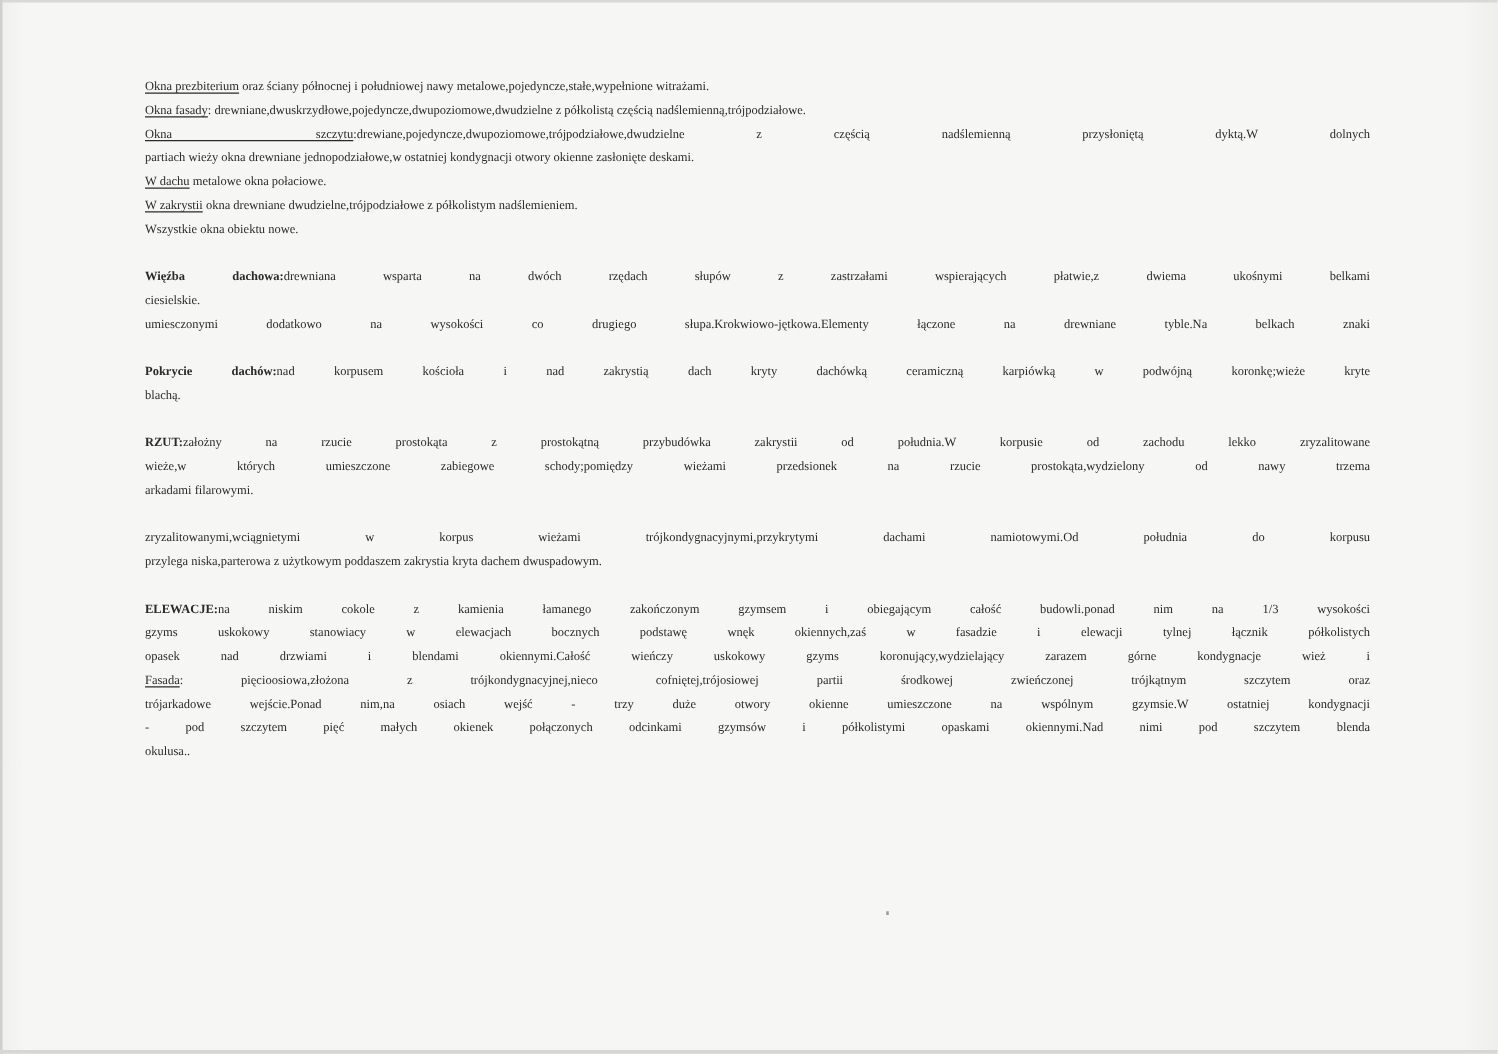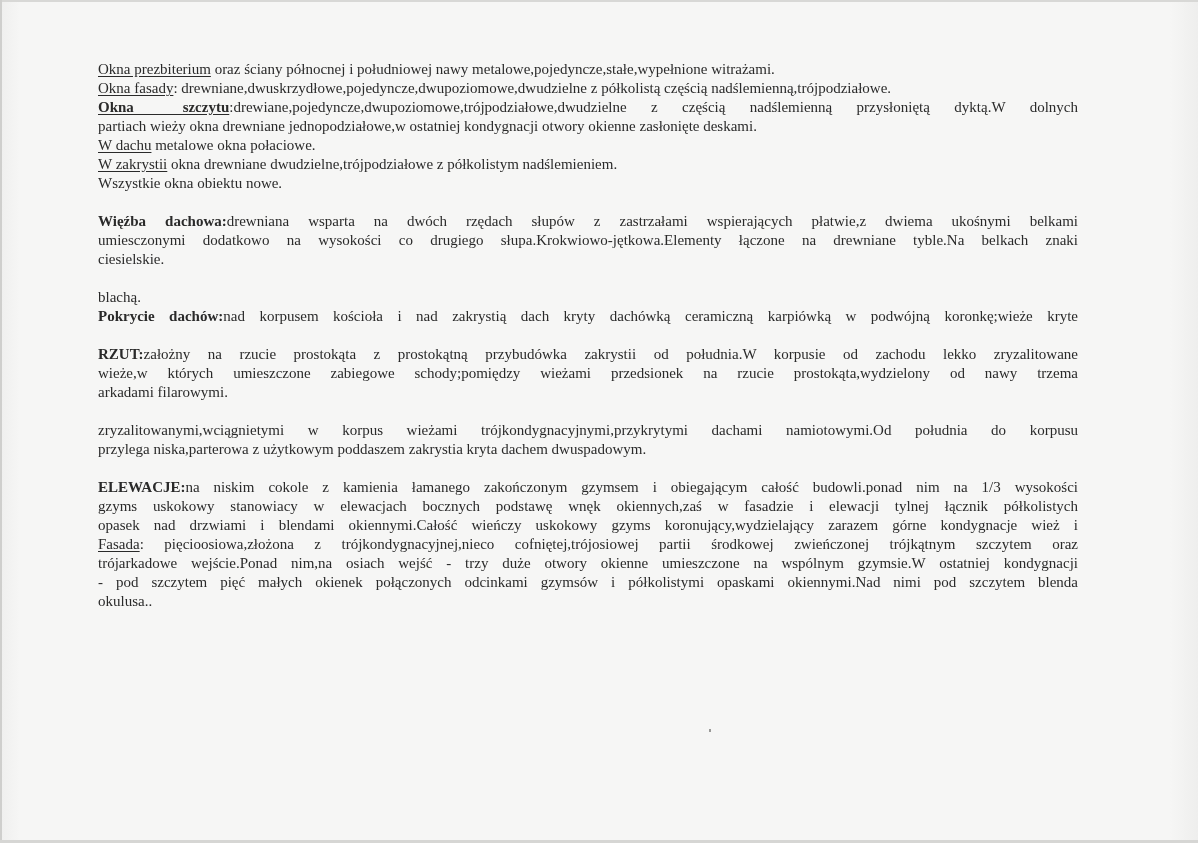--- a/index.html
+++ b/index.html
@@ -28,24 +28,24 @@
       position: absolute; left: 0; top: 0; width: 2px; height: 843px; background: #cfcfcd;
     }
     .scan-edge-bottom {
       position: absolute; left: 0; bottom: 0; width: 1198px; height: 3px; background: #d6d6d4;
     }
     .speck {
       position: absolute; width: 2px; height: 3px; background: #9a9a98;
     }
     .content {
       position: absolute;
-      left: 98px;
+      left: 116px;
       top: 60px;
       width: 980px;
-      font-size: 15px;
+      font-size: 10px;
       line-height: 19px;
     }
     .para {
       margin: 0;
       text-align: justify;
     }
     .para.gap {
       margin-top: 19px;
     }
     .line {
@@ -71,36 +71,36 @@
   <div class="scan-edge-top"></div>
   <div class="scan-edge-left"></div>
   <div class="scan-edge-bottom"></div>
   <div class="speck" style="left:709px; top:729px;"></div>
 
   <div class="content">
 
     <div class="para">
       <span class="line"><span class="ul">Okna prezbiterium</span><span> oraz ściany północnej i południowej nawy metalowe,pojedyncze,stałe,wypełnione witrażami.</span></span>
       <span class="line"><span class="ul">Okna fasady</span><span>: drewniane,dwuskrzydłowe,pojedyncze,dwupoziomowe,dwudzielne z półkolistą częścią nadślemienną,trójpodziałowe.</span></span>
-      <span class="line just"><span class="ul" style="white-space:pre;font-weight:bold;">Okna  szczytu</span><span>:drewiane,pojedyncze,dwupoziomowe,trójpodziałowe,dwudzielne z częścią nadślemienną przysłoniętą dyktą.W dolnych</span></span>
+      <span class="line just"><span class="ul" style="white-space:pre;">Okna  szczytu</span><span>:drewiane,pojedyncze,dwupoziomowe,trójpodziałowe,dwudzielne z częścią nadślemienną przysłoniętą dyktą.W dolnych</span></span>
       <span class="line"><span>partiach wieży okna drewniane jednopodziałowe,w ostatniej kondygnacji otwory okienne zasłonięte deskami.</span></span>
       <span class="line"><span class="ul">W dachu</span><span> metalowe okna połaciowe.</span></span>
       <span class="line"><span class="ul">W zakrystii</span><span> okna drewniane dwudzielne,trójpodziałowe z półkolistym nadślemieniem.</span></span>
       <span class="line"><span>Wszystkie okna obiektu nowe.</span></span>
     </div>
 
     <div class="para gap">
       <span class="line just"><span class="b">Więźba dachowa:</span><span>drewniana wsparta na dwóch rzędach słupów z zastrzałami wspierających płatwie,z dwiema ukośnymi belkami</span></span>
+      <span class="line"><span>ciesielskie.</span></span>
       <span class="line just"><span>umiesczonymi dodatkowo na wysokości co drugiego słupa.Krokwiowo-jętkowa.Elementy łączone na drewniane tyble.Na belkach znaki</span></span>
-      <span class="line"><span>ciesielskie.</span></span>
     </div>
 
     <div class="para gap">
+      <span class="line just"><span class="b">Pokrycie dachów:</span><span>nad korpusem kościoła i nad zakrystią dach kryty dachówką ceramiczną karpiówką w podwójną koronkę;wieże kryte</span></span>
       <span class="line"><span>blachą.</span></span>
-      <span class="line just"><span class="b">Pokrycie dachów:</span><span>nad korpusem kościoła i nad zakrystią dach kryty dachówką ceramiczną karpiówką w podwójną koronkę;wieże kryte</span></span>
     </div>
 
     <div class="para gap">
       <span class="line just"><span class="b">RZUT:</span><span>założny na rzucie prostokąta z prostokątną przybudówka zakrystii od południa.W korpusie od zachodu lekko zryzalitowane</span></span>
       <span class="line just"><span>wieże,w których umieszczone zabiegowe schody;pomiędzy wieżami przedsionek na rzucie prostokąta,wydzielony od nawy trzema</span></span>
       <span class="line"><span>arkadami filarowymi.</span></span>
     </div>
 
     <div class="para gap">
       <span class="line just"><span>zryzalitowanymi,wciągnietymi w korpus wieżami trójkondygnacyjnymi,przykrytymi dachami namiotowymi.Od południa do korpusu</span></span>

